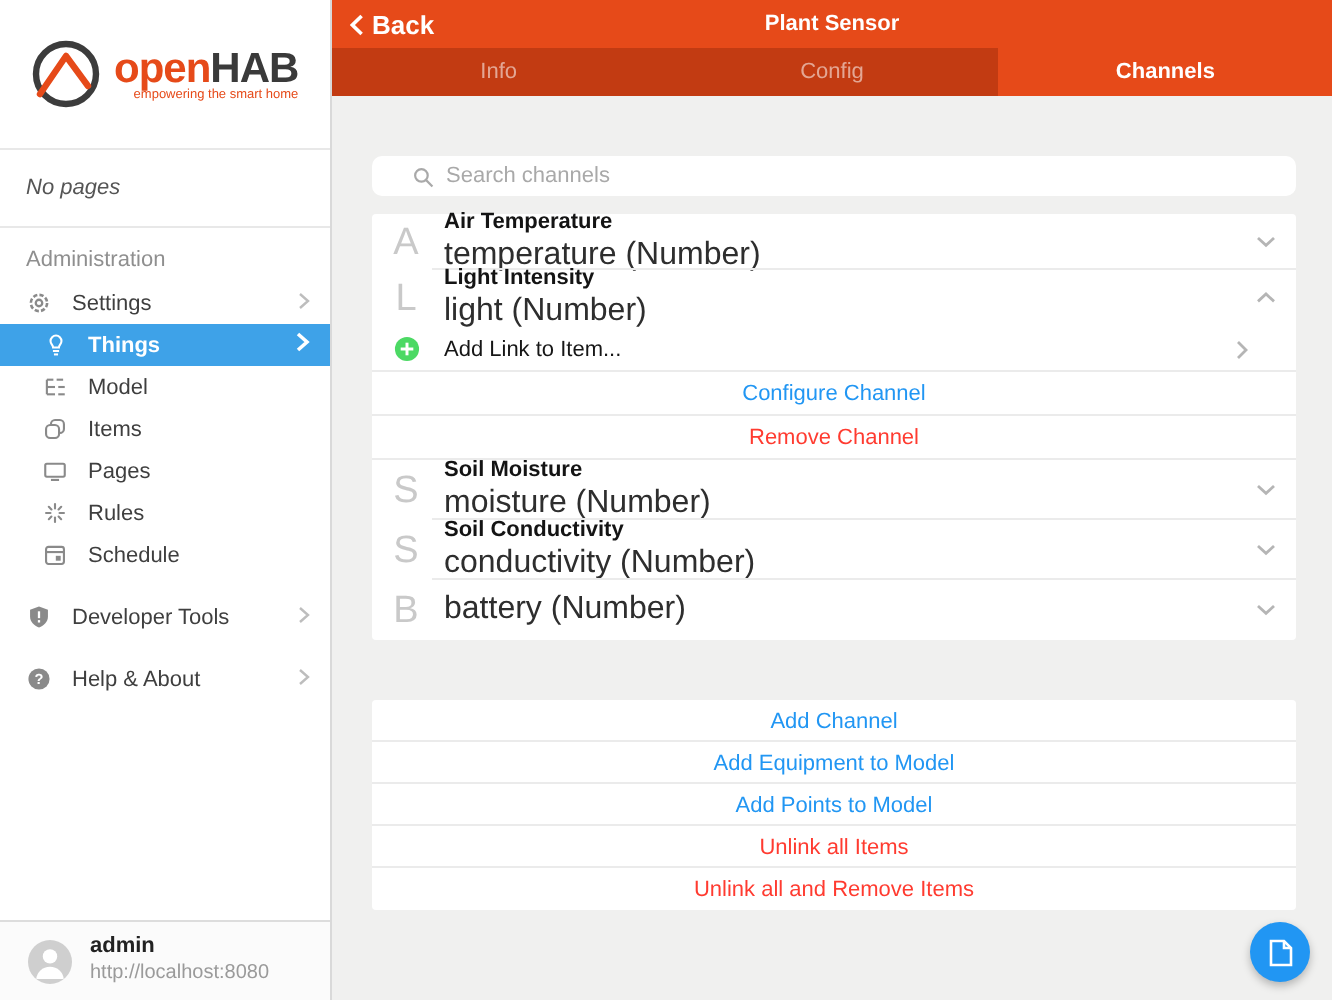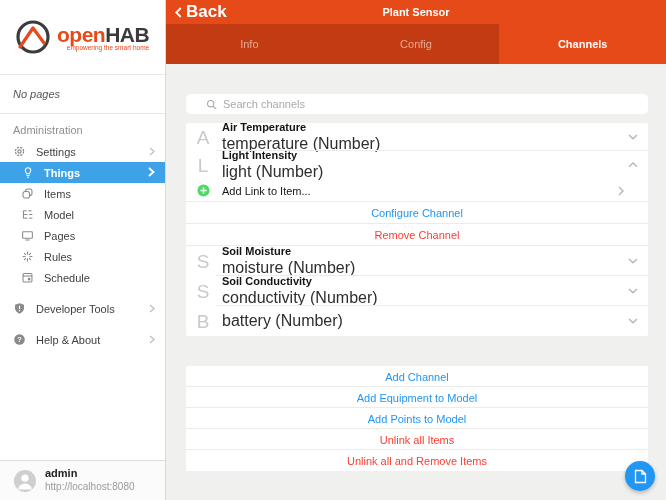--- a/index.html
+++ b/index.html
@@ -26,23 +26,23 @@
   .avatar { width:22px; height:22px; border-radius:50%; background:#cfcfcf; margin-right:9px; overflow:hidden; flex:0 0 22px; }
 
   
   .logo-text-open { font-size:21px; font-weight:bold; color:#e64a19; letter-spacing:-0.5px; }
   .logo-text-hab { font-size:21px; font-weight:bold; color:#3a3a3a; letter-spacing:-0.5px; }
   .logo-tag { font-size:6.5px; color:#e64a19; text-align:right; margin-top:-3px; }
 
   
   .main { flex:1; display:flex; flex-direction:column; background:#f0f0ef; position:relative; }
   .navbar { height:24px; background:#e64a19; display:flex; align-items:center; position:relative; color:#fff; }
-  .back-btn { display:flex; align-items:center; margin-left:9px; font-size:17px; font-weight:bold; color:#fff; cursor:pointer; gap:4px; }
+  .back-btn { display:flex; align-items:center; margin-left:9px; font-size:13px; font-weight:bold; color:#fff; cursor:pointer; gap:4px; }
   .nav-title { position:absolute; left:0; right:0; text-align:center; font-size:11px; font-weight:bold; color:#fff; pointer-events:none; }
-  .tabbar { height:40px; display:flex; background:#c23b12; }
+  .tabbar { height:24px; display:flex; background:#c23b12; }
   .tab { flex:1; display:flex; align-items:center; justify-content:center; font-size:11px; color:rgba(255,255,255,0.55); cursor:pointer; }
   .tab.active { background:#e64a19; color:#fff; font-weight:bold; }
 
   .content { flex:1; padding:30px 18px 0 20px; position:relative; overflow:hidden; }
   .searchbar { height:20px; background:#fff; border-radius:5px; display:flex; align-items:center; padding:0 20px; margin-bottom:9px; }
   .searchbar input { border:none; outline:none; background:transparent; font-size:11px; color:#333; margin-left:6px; width:100%; font-family:"Liberation Sans", sans-serif; }
   .searchbar input::placeholder { color:#a9a9a9; }
 
   .card { background:#fff; border-radius:2px; }
   .chan-row { height:28px; display:flex; align-items:center; padding:0 10px 0 6px; position:relative; cursor:pointer; }
@@ -114,40 +114,40 @@
       <span class="chev">
         <svg width="7" height="10" viewBox="0 0 7 10" fill="none">
             <polyline points="1,1 5.5,5 1,9" stroke="currentColor" stroke-width="1.8"></polyline>
           </svg>
       </span>
     </div>
 
     <div class="nav-item nested">
       <span class="ico">
         <svg width="13" height="13" viewBox="0 0 16 16" fill="none" stroke="currentColor" stroke-width="1.3">
-          <rect x="5.5" y="2.5" width="8" height="8" rx="2.5"></rect>
-          <rect x="2.5" y="5.5" width="8" height="8" rx="2.5" fill="#fff"></rect>
-        </svg>
-      </span>
-      <span class="lbl">Items</span>
-    </div>
-
-    <div class="nav-item nested">
-      <span class="ico">
-        <svg width="13" height="13" viewBox="0 0 16 16" fill="none" stroke="currentColor" stroke-width="1.3">
           <line x1="3" y1="3.5" x2="7" y2="3.5"></line>
             <line x1="3" y1="3.5" x2="3" y2="12.5"></line>
           <line x1="3" y1="8" x2="8" y2="8"></line>
             <line x1="10" y1="8" x2="14" y2="8"></line>
           <line x1="3" y1="12.5" x2="8" y2="12.5"></line>
             <line x1="10" y1="12.5" x2="14" y2="12.5"></line>
           <line x1="9" y1="3.5" x2="13" y2="3.5"></line>
         </svg>
       </span>
       <span class="lbl">Model</span>
+    </div>
+
+    <div class="nav-item nested">
+      <span class="ico">
+        <svg width="13" height="13" viewBox="0 0 16 16" fill="none" stroke="currentColor" stroke-width="1.3">
+          <rect x="5.5" y="2.5" width="8" height="8" rx="2.5"></rect>
+          <rect x="2.5" y="5.5" width="8" height="8" rx="2.5" fill="#fff"></rect>
+        </svg>
+      </span>
+      <span class="lbl">Items</span>
     </div>
 
     <div class="nav-item nested">
       <span class="ico">
         <svg width="13" height="13" viewBox="0 0 16 16" fill="none" stroke="currentColor" stroke-width="1.3">
           <rect x="2" y="3.5" width="12" height="8" rx="1"></rect>
           <line x1="5.5" y1="13.5" x2="10.5" y2="13.5"></line>
         </svg>
       </span>
       <span class="lbl">Pages</span>

